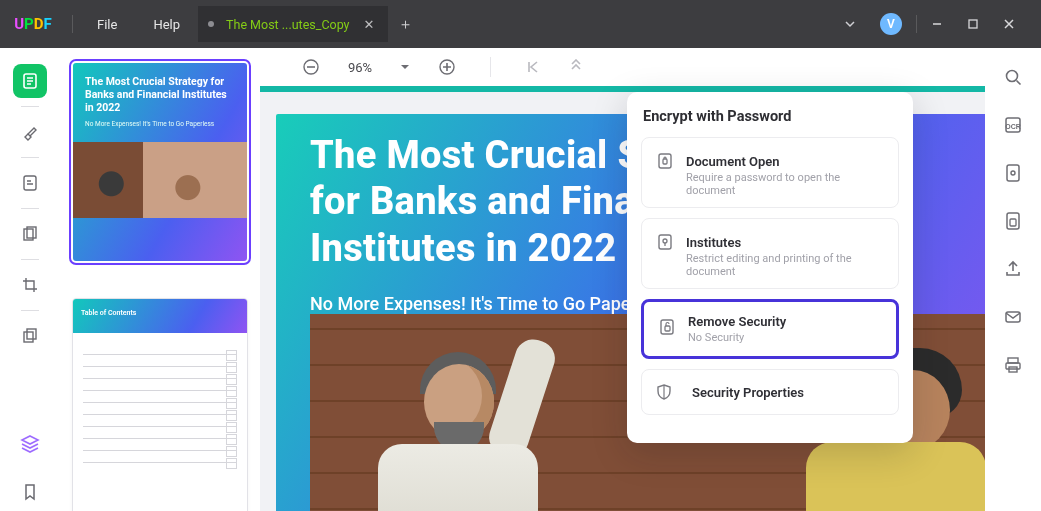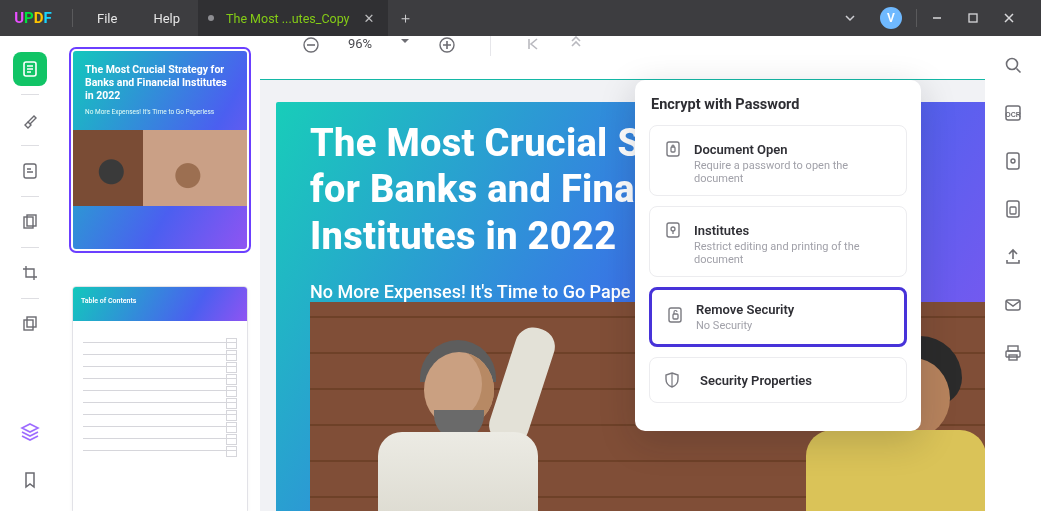--- a/index.html
+++ b/index.html
@@ -1,21 +1,21 @@
 <!DOCTYPE html>
 <html><head>
 <meta charset="utf-8">
 <style>
   * { box-sizing: border-box; margin: 0; padding: 0; }
   html, body { width: 1041px; height: 511px; overflow: hidden; font-family: -apple-system, BlinkMacSystemFont, "Segoe UI", Roboto, Arial, sans-serif; }
   body { background: #fff; }
 
   
   .titlebar {
-    height: 36px; display: flex; align-items: center;
+    height: 48px; display: flex; align-items: center;
     background: #3d3d40; color: #e6e6e6; font-size: 13px;
   }
   .logo { width: 66px; text-align: center; font-weight: 700; font-size: 15px; }
   .logo span.u{color:#e94fff}.logo span.p{color:#00e23f}.logo span.d{color:#ffc400}.logo span.f{color:#18d3ff}
   .tb-sep { width:1px; height:18px; background:#5a5a5c; margin:0 6px; }
   .menuitem { padding: 0 18px; cursor: pointer; }
   .tab {
     height:36px; display:flex; align-items:center; gap:8px; padding:0 14px 0 10px;
     background:#303033; max-width:210px;
   }
@@ -74,22 +74,22 @@
   .thumb2-inner{height:226px;background:#fff}
   .thumb2-band{height:34px;background:linear-gradient(120deg,#12c8bc,#4b5ff0 70%,#8f54f2);padding:10px 8px 0}
   .thumb2-band .toc{color:#fff;font-size:7px;font-weight:600}
   .thumb2-lines{padding:10px 10px}
   .thumb2-lines .l{height:1px;background:#d6d6db;margin:11px 0;position:relative}
   .thumb2-lines .l::after{content:"";position:absolute;right:0;top:-4px;width:9px;height:9px;border:1px solid #d6d6db}
 
   
   .canvas{flex:1;position:relative;background:#f1f2f5;overflow:hidden}
   .topbar{
-    height:44px;display:flex;align-items:flex-start;justify-content:center;gap:28px;
-    background:#fff;border-bottom:1px solid #14b8a6
+    height:44px;display:flex;align-items:center;justify-content:center;gap:28px;
+    background:#fff;border-bottom:6px solid #14b8a6
   }
   .topbar .ic{color:#6d6d73;display:flex;align-items:center}
   .zoomtxt{font-size:13px;color:#4a4a4f}
   .tb-div{width:1px;height:20px;background:#e6e6ea;margin:0 6px}
   .topbar-right-gap{width:330px}
 
   .page{
     position:absolute;left:0;right:0;top:44px;
     padding:22px 0 0 16px;
   }
@@ -123,21 +123,21 @@
 
   
   .rightrail{
     width:56px;background:#fff;display:flex;flex-direction:column;align-items:center;
     padding-top:16px;gap:22px;color:#6e6e74
   }
   .rightrail .rb{width:26px;height:26px;display:flex;align-items:center;justify-content:center}
 
   
   .popover{
-    position:absolute;top:44px;right:64px;width:286px;background:#fff;
+    position:absolute;top:44px;right:72px;width:286px;background:#fff;
     border-radius:10px;box-shadow:0 10px 36px rgba(20,20,30,.18);
     padding:14px 14px 18px;z-index:40
   }
   .popover h3{font-size:14.5px;font-weight:700;color:#2e2e33;margin:2px 2px 12px}
   .card{
     border:1px solid #ececef;border-radius:8px;padding:16px 12px 10px 44px;position:relative;
     margin-bottom:10px;cursor:pointer
   }
   .card .icn{
     position:absolute;left:12px;top:12px;width:22px;height:22px;color:#7a7a80;

